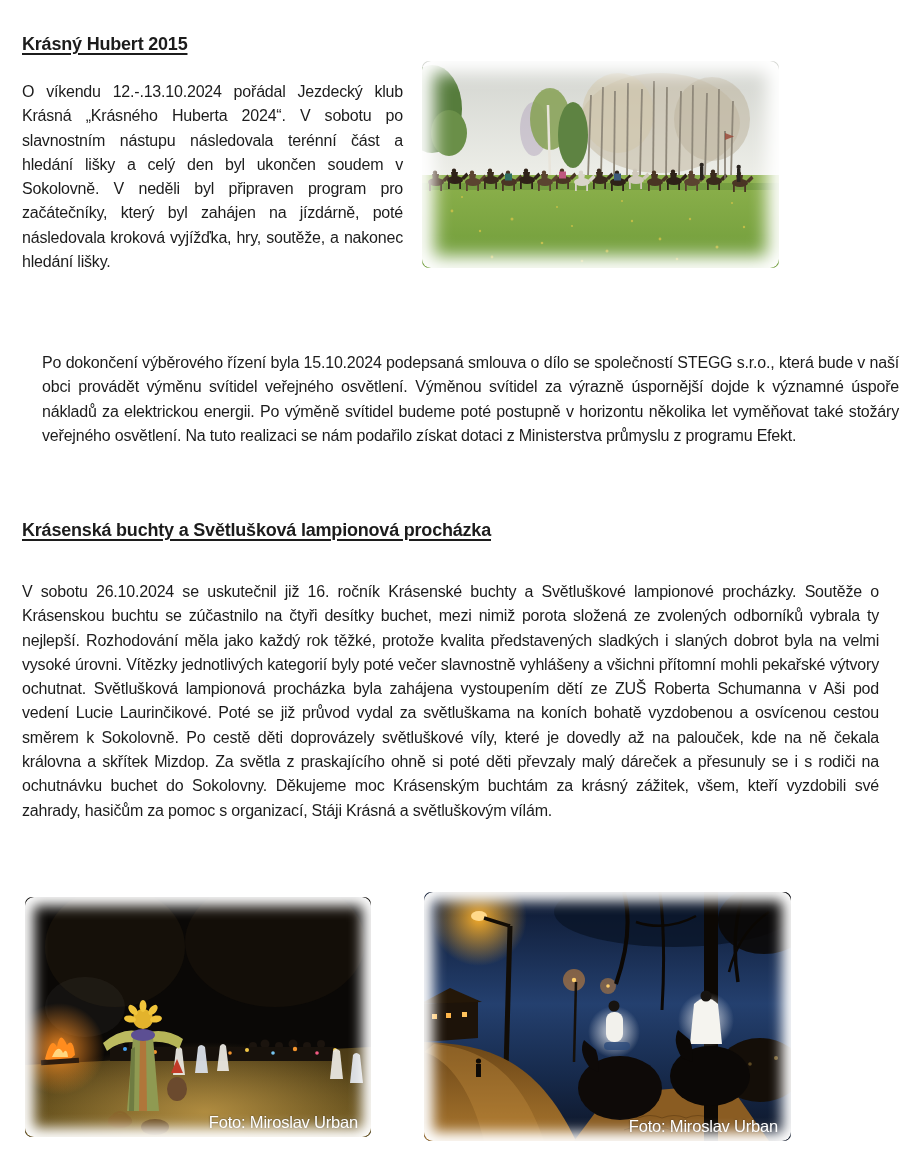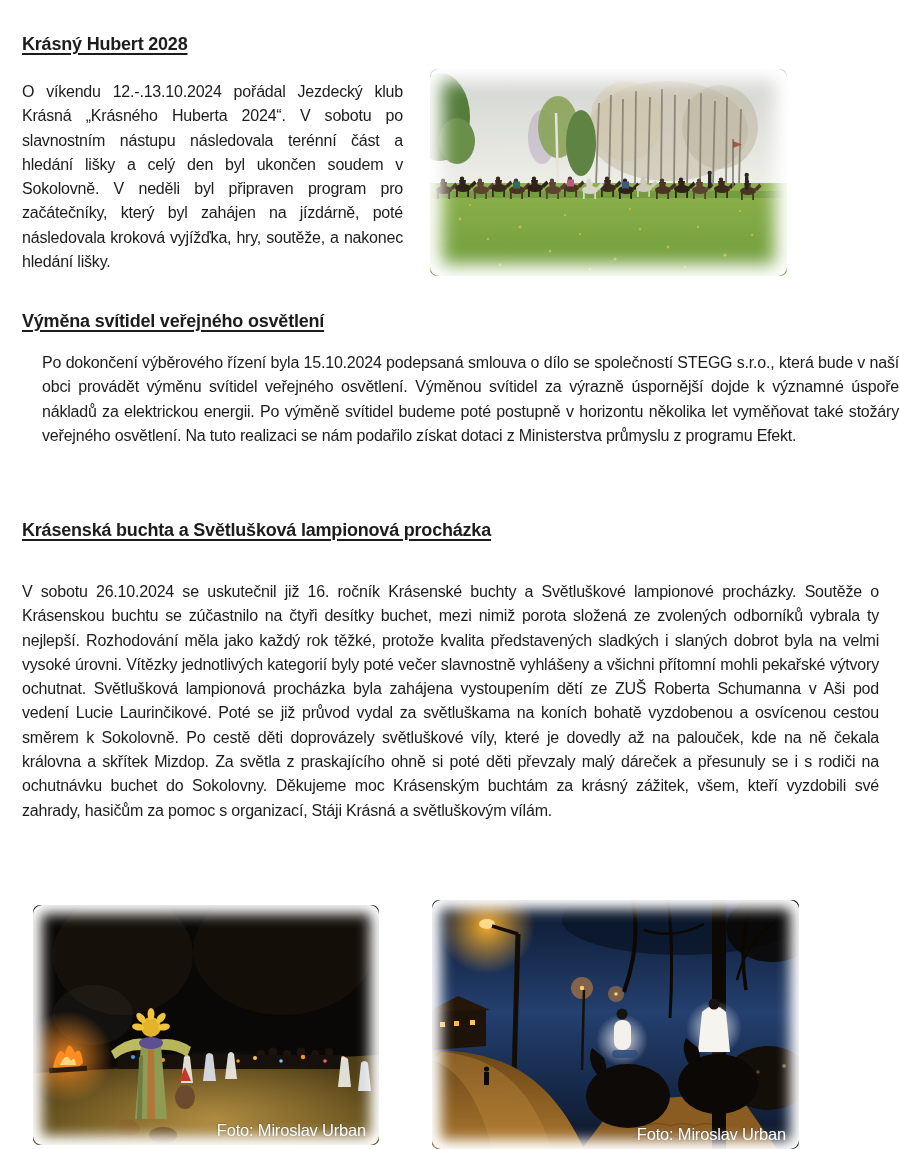--- a/index.html
+++ b/index.html
@@ -16,39 +16,39 @@
     position:absolute;margin:0;font-size:16px;line-height:24.3px;
     text-align:justify;letter-spacing:-0.2px;
   }
   #h1{left:22px;top:32px;}
   #p1{left:22px;top:80px;width:381px;}
   #h2{left:22px;top:309px;}
   #p2{left:22px;top:351px;width:857px;margin-left:20px;}
   #h3{left:22px;top:518px;}
   #p3{left:22px;top:580px;width:857px;}
 
-  .photo{position:absolute;margin:8px;overflow:hidden;border-radius:7px;}
+  .photo{position:absolute;margin:0;overflow:hidden;border-radius:7px;}
   .photo svg{display:block;width:100%;height:100%;}
   #photoTop{left:422px;top:61px;width:357px;height:207px;}
   #photoBL{left:25px;top:897px;width:346px;height:240px;}
   #photoBR{left:424px;top:892px;width:367px;height:249px;}
   .vignette{position:absolute;inset:0;pointer-events:none;border-radius:9px;
     box-shadow:inset 0 0 13px 9px #ffffff;}
   #photoTop .vignette{box-shadow:inset 0 0 17px 12px #ffffff;}
   .credit{
     position:absolute;right:13px;bottom:5px;color:#ffffff;font-size:16.5px;
     font-weight:normal;letter-spacing:-0.2px;text-shadow:0 0 2px rgba(0,0,0,.6);
   }
 </style>
 </head>
 <body>
 
 <div class="page">
 
-  <h2 class="heading" id="h1">Krásný Hubert 2028</h2>
+  <h2 class="heading" id="h1">Krásný Hubert 2015</h2>
 
   <p class="bodytext" id="p1">O víkendu 12.-.13.10.2024 pořádal Jezdecký klub Krásná „Krásného Huberta 2024“. V sobotu po slavnostním nástupu následovala terénní část a hledání lišky a celý den byl ukončen soudem v Sokolovně. V neděli byl připraven program pro začátečníky, který byl zahájen na jízdárně, poté následovala kroková vyjížďka, hry, soutěže, a nakonec hledání lišky.</p>
 
   <figure class="photo" id="photoTop">
     <svg viewBox="0 0 357 207" preserveAspectRatio="none">
       <defs>
         <linearGradient id="sky" x1="0" y1="0" x2="0" y2="1">
           <stop offset="0" stop-color="#d2d4cf"></stop>
             <stop offset="1" stop-color="#eeefe9"></stop>
         </linearGradient>
@@ -155,25 +155,24 @@
           <circle cx="255" cy="198" r="1.3"></circle>
           <circle cx="40" cy="136" r="1.1"></circle>
         <circle cx="200" cy="140" r="1.1"></circle>
           <circle cx="310" cy="142" r="1.1"></circle>
           <circle cx="135" cy="146" r="1.0"></circle>
       </g>
     </svg>
     <span class="vignette"></span>
   </figure>
 
-  <h2 class="heading" id="h2">Výměna svítidel veřejného osvětlení</h2>
 
   <p class="bodytext" id="p2">Po dokončení výběrového řízení byla 15.10.2024 podepsaná smlouva o dílo se společností STEGG s.r.o., která bude v naší obci provádět výměnu svítidel veřejného osvětlení. Výměnou svítidel za výrazně úspornější dojde k významné úspoře nákladů za elektrickou energii. Po výměně svítidel budeme poté postupně v horizontu několika let vyměňovat také stožáry veřejného osvětlení. Na tuto realizaci se nám podařilo získat dotaci z Ministerstva průmyslu z programu Efekt.</p>
 
-  <h2 class="heading" id="h3">Krásenská buchta a Světlušková lampionová procházka</h2>
+  <h2 class="heading" id="h3">Krásenská buchty a Světlušková lampionová procházka</h2>
 
   <p class="bodytext" id="p3">V sobotu 26.10.2024 se uskutečnil již 16. ročník Krásenské buchty a Světluškové lampionové procházky. Soutěže o Krásenskou buchtu se zúčastnilo na čtyři desítky buchet, mezi nimiž porota složená ze zvolených odborníků vybrala ty nejlepší. Rozhodování měla jako každý rok těžké, protože kvalita představených sladkých i slaných dobrot byla na velmi vysoké úrovni. Vítězky jednotlivých kategorií byly poté večer slavnostně vyhlášeny a všichni přítomní mohli pekařské výtvory ochutnat. Světlušková lampionová procházka byla zahájena vystoupením dětí ze ZUŠ Roberta Schumanna v Aši pod vedení Lucie Laurinčikové. Poté se již průvod vydal za světluškama na koních bohatě vyzdobenou a osvícenou cestou směrem k Sokolovně. Po cestě děti doprovázely světluškové víly, které je dovedly až na palouček, kde na ně čekala královna a skřítek Mizdop. Za světla z praskajícího ohně si poté děti převzaly malý dáreček a přesunuly se i s rodiči na ochutnávku buchet do Sokolovny. Děkujeme moc Krásenským buchtám za krásný zážitek, všem, kteří vyzdobili své zahrady, hasičům za pomoc s organizací, Stáji Krásná a světluškovým vílám.</p>
 
   <figure class="photo" id="photoBL">
     <svg viewBox="0 0 346 240" preserveAspectRatio="none">
       <defs>
         <radialGradient id="fglow" cx="0.5" cy="0.5" r="0.5">
           <stop offset="0" stop-color="#ff9226" stop-opacity="0.9"></stop>
           <stop offset="1" stop-color="#ff9226" stop-opacity="0"></stop>
         </radialGradient>

